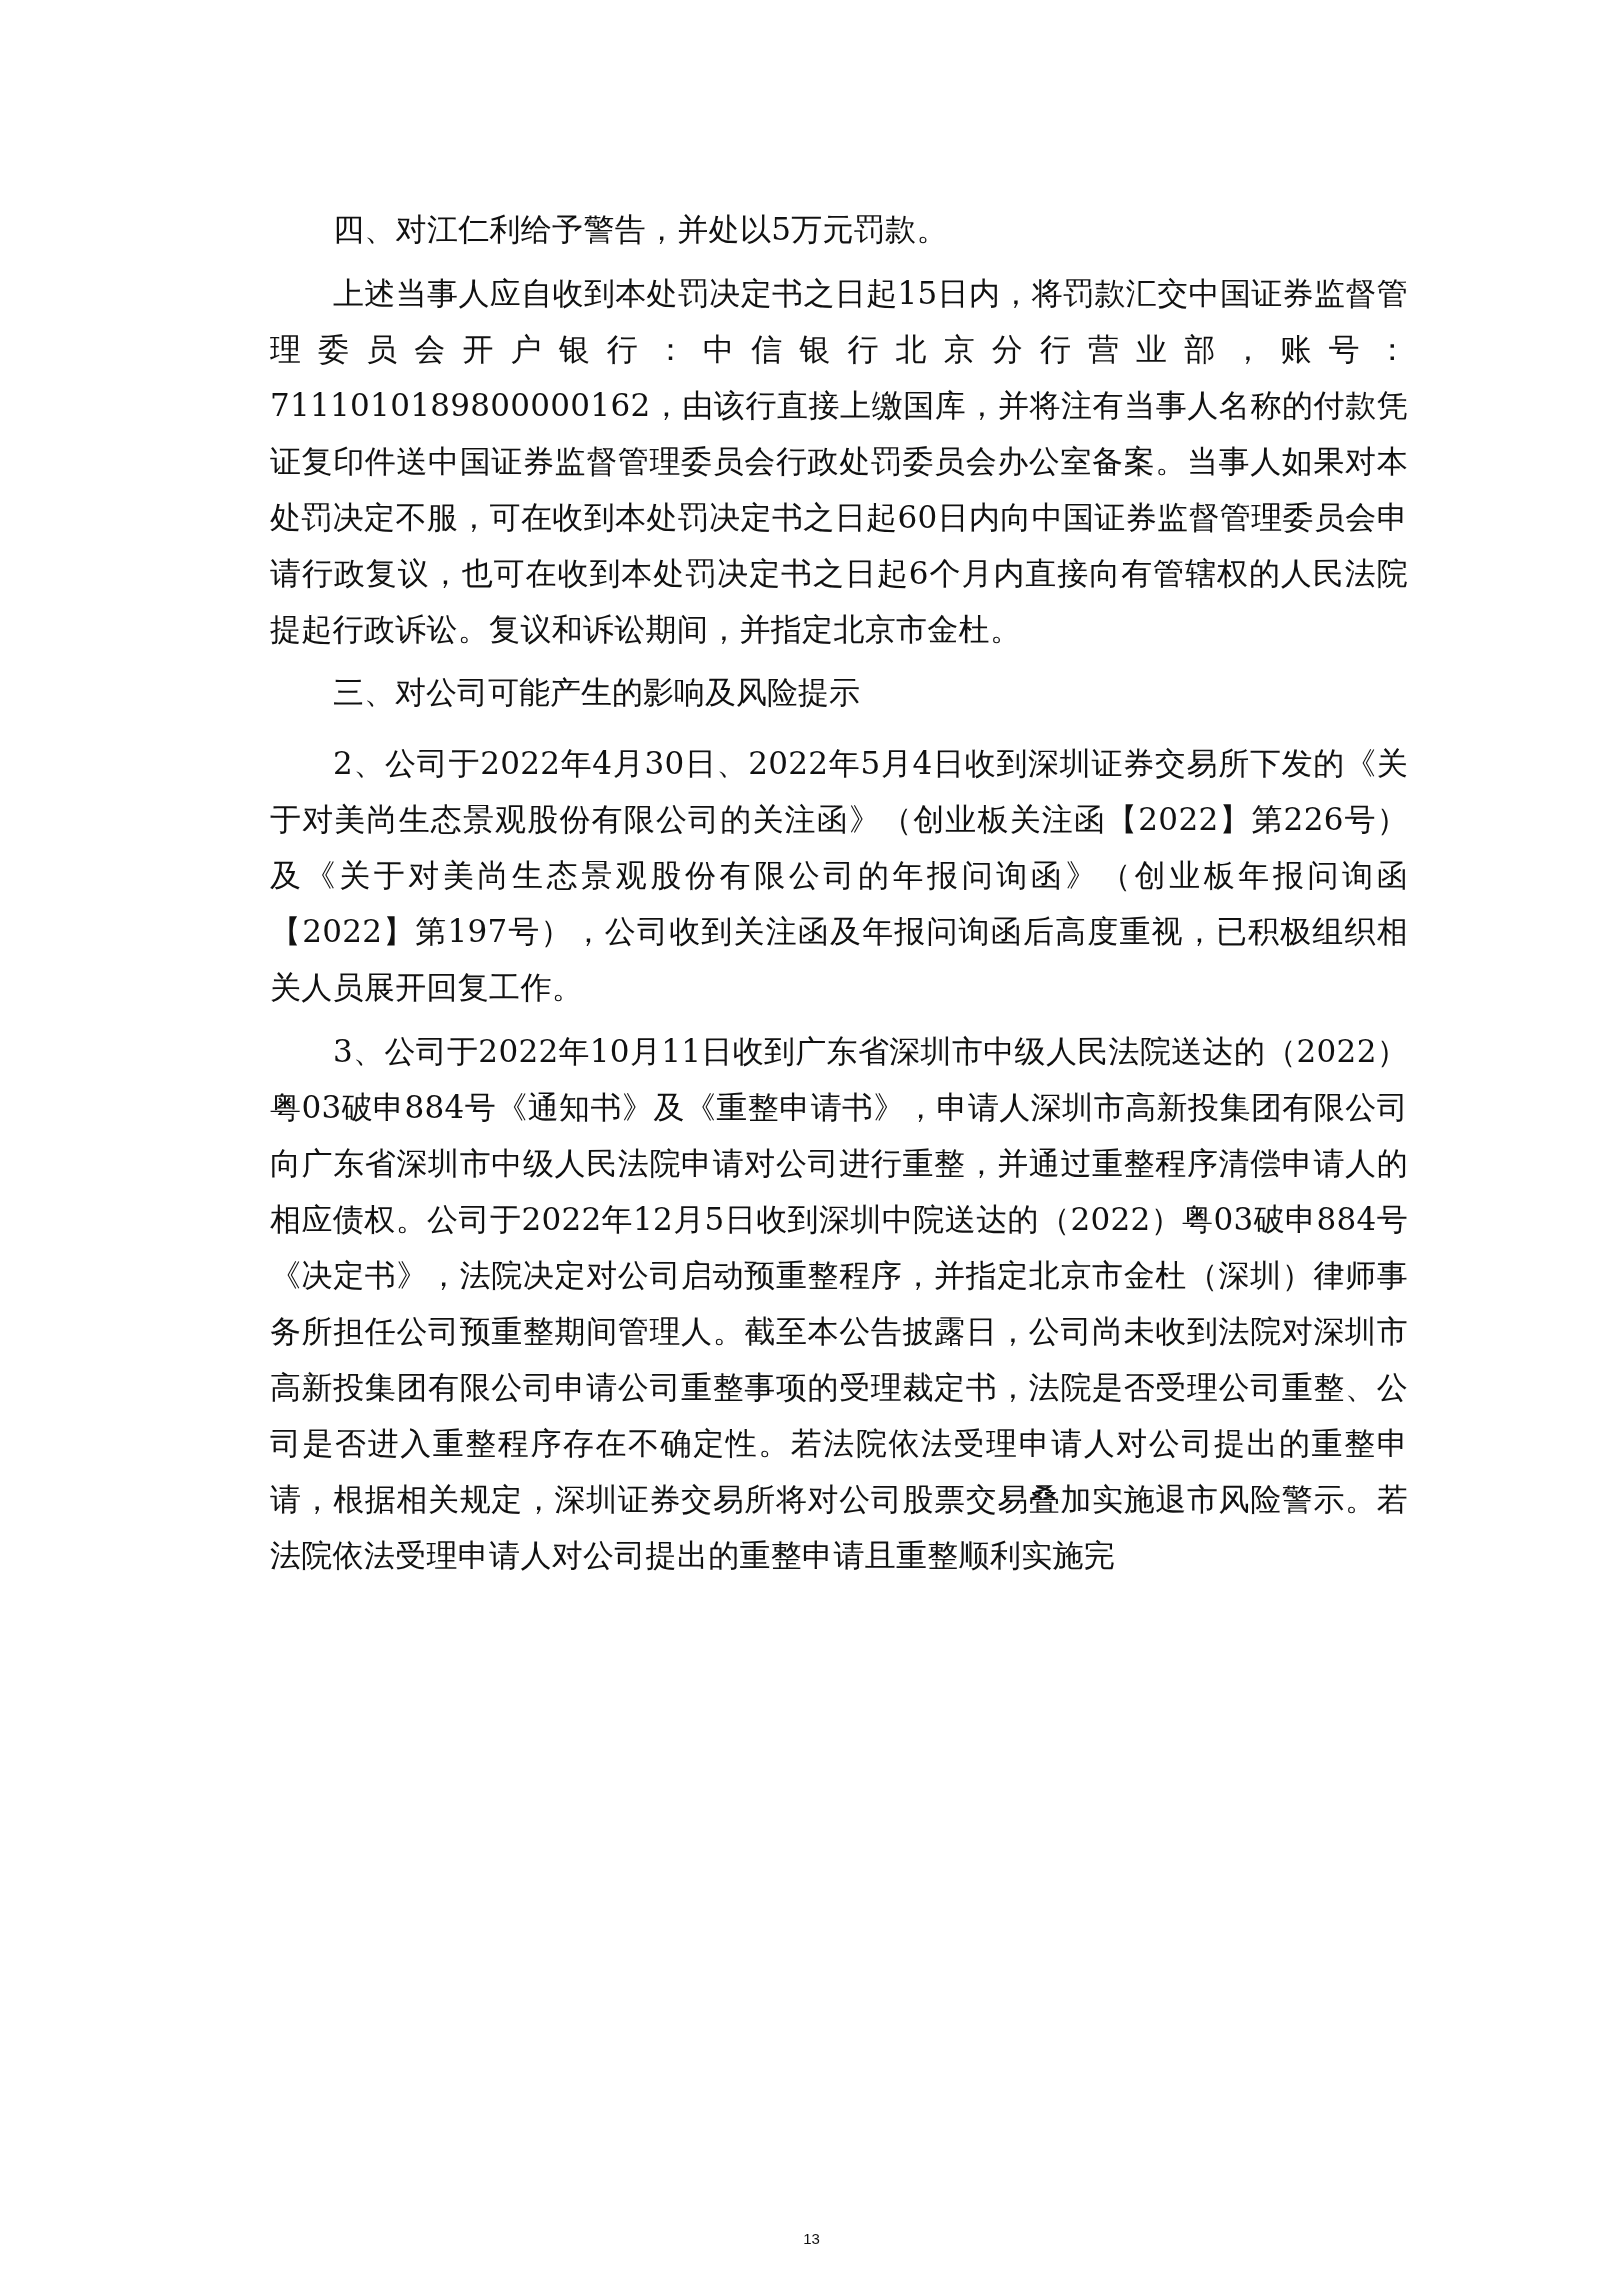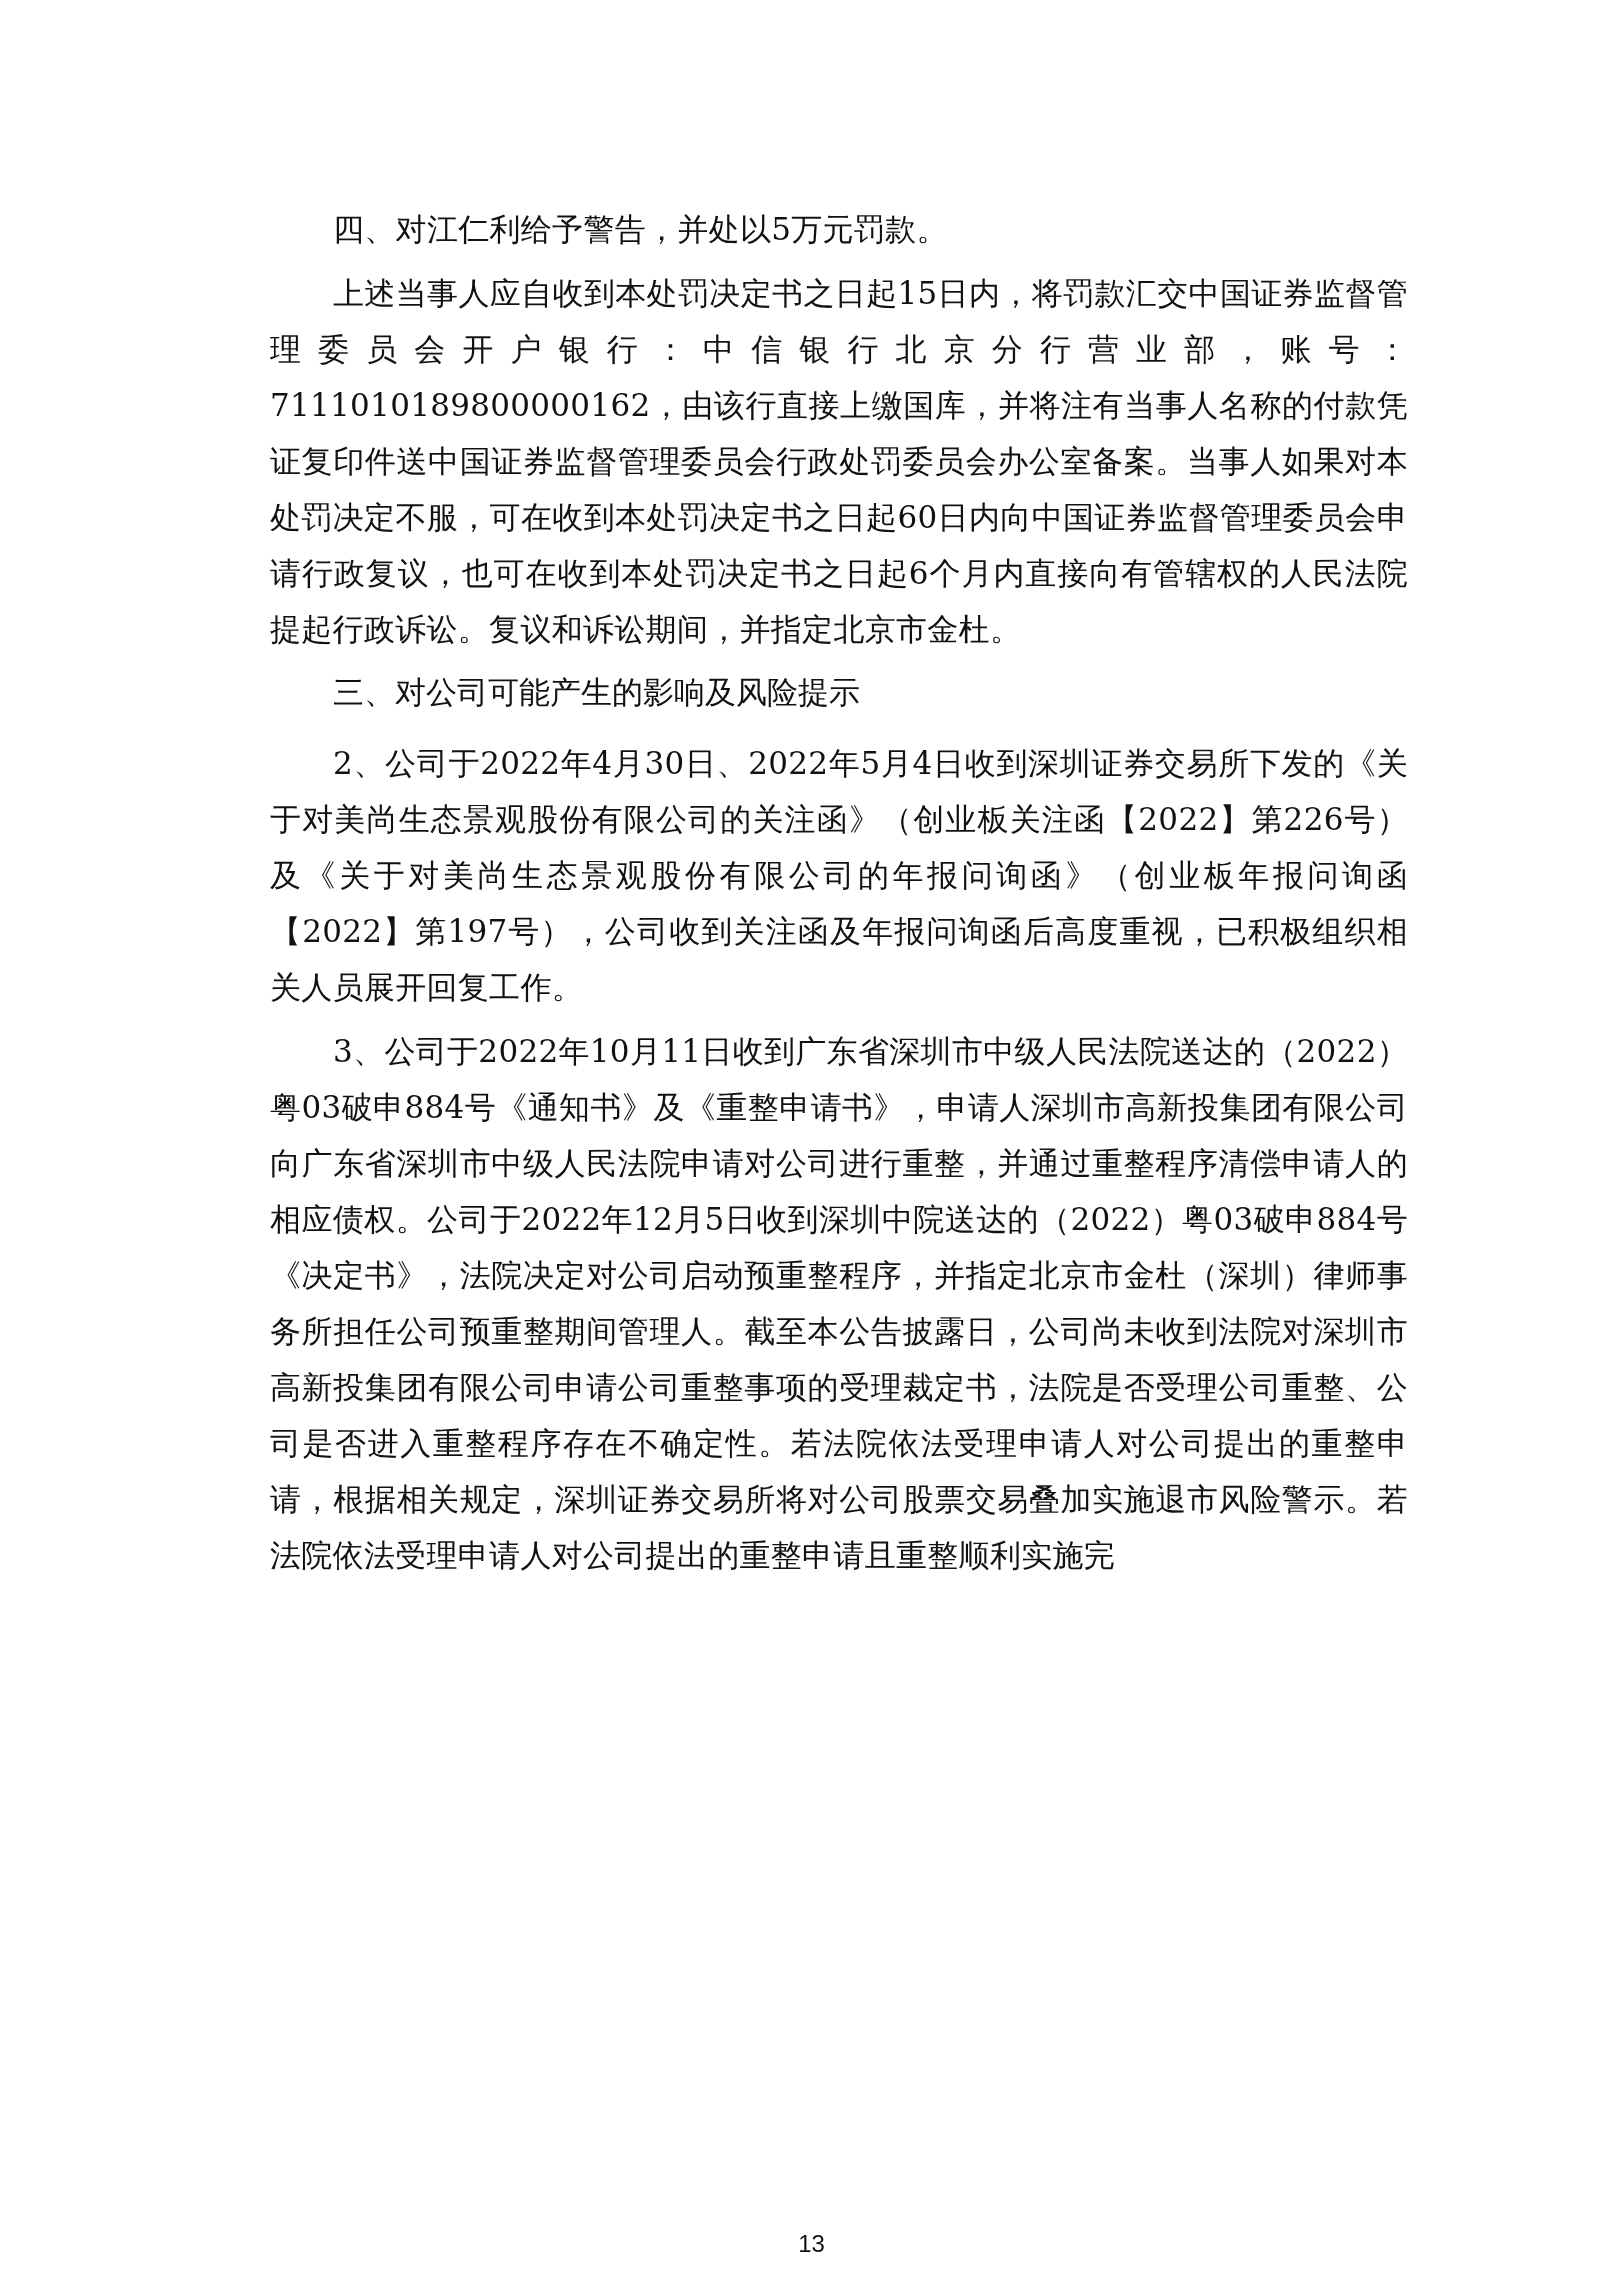--- a/index.html
+++ b/index.html
@@ -5,21 +5,21 @@
   html, body { margin: 0; padding: 0; background: #ffffff; }
   body { width: 1623px; height: 2295px; position: relative; overflow: hidden;
          font-family: "DejaVu Serif", "Liberation Serif", serif; color: #111111; }
   .page { position: absolute; left: 238px; top: 201px; width: 1138px; margin-left: 32px; }
   .para { margin: 0; font-size: 31px; line-height: 56px; text-align: justify;
           text-indent: 63px; letter-spacing: 0.3px; }
   .heading { margin: 0; font-size: 31px; line-height: 56px; text-indent: 63px;
              font-weight: normal; }
   .gap { height: 7.6px; }
   .page-number { position: absolute; left: 0; width: 1623px; top: 2230px; text-align: center;
-                 font-family: "Liberation Sans", sans-serif; font-size: 24px; color: #111; }
+                 font-family: "Liberation Sans", sans-serif; font-size: 15px; color: #111; }
 </style>
 </head>
 <body>
 
 <div class="page">
   <p class="para">四、对江仁利给予警告，并处以5万元罚款。</p>
   <div class="gap"></div>
   <p class="para">上述当事人应自收到本处罚决定书之日起15日内，将罚款汇交中国证券监督管理委员会开户银行：中信银行北京分行营业部，账号：7111010189800000162，由该行直接上缴国库，并将注有当事人名称的付款凭证复印件送中国证券监督管理委员会行政处罚委员会办公室备案。当事人如果对本处罚决定不服，可在收到本处罚决定书之日起60日内向中国证券监督管理委员会申请行政复议，也可在收到本处罚决定书之日起6个月内直接向有管辖权的人民法院提起行政诉讼。复议和诉讼期间，并指定北京市金杜。</p>
   <div class="gap"></div>
   <p class="heading">三、对公司可能产生的影响及风险提示</p>

